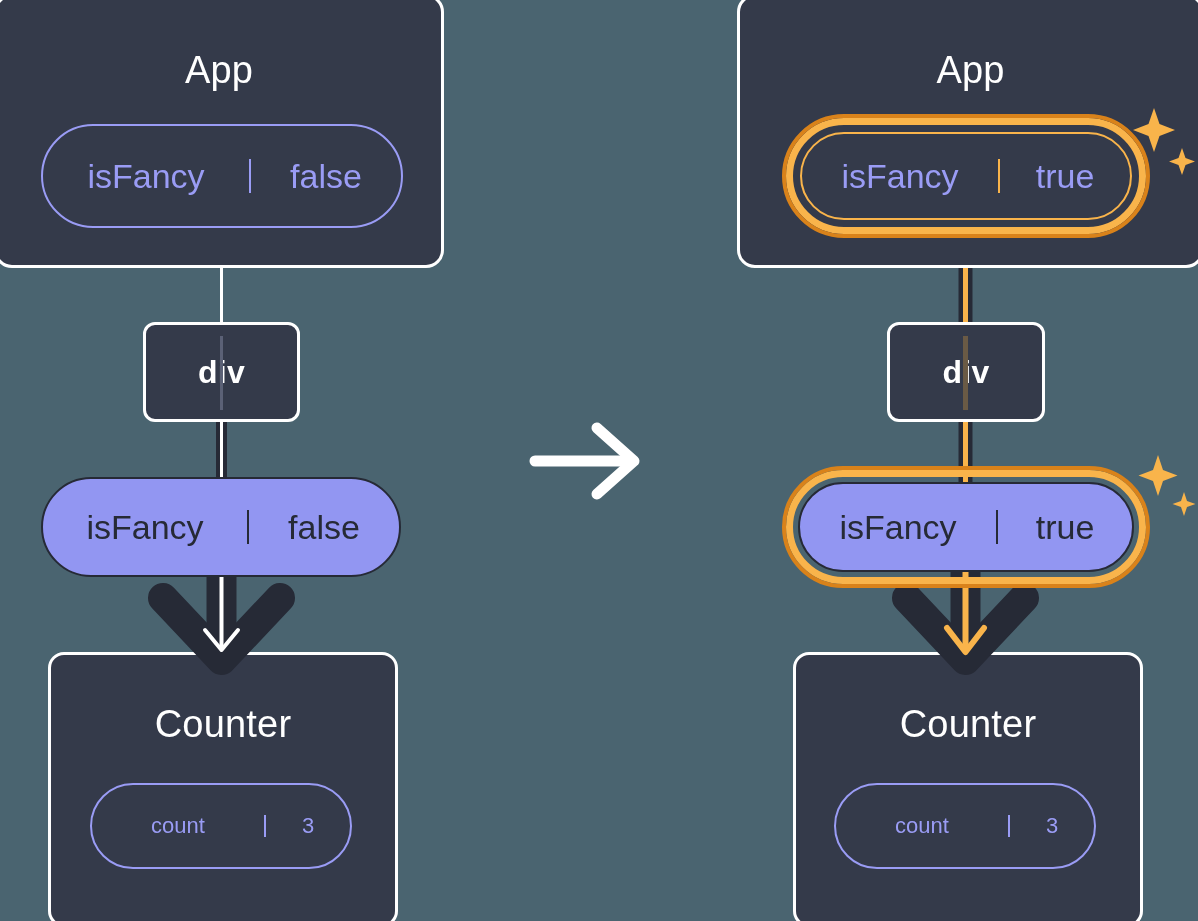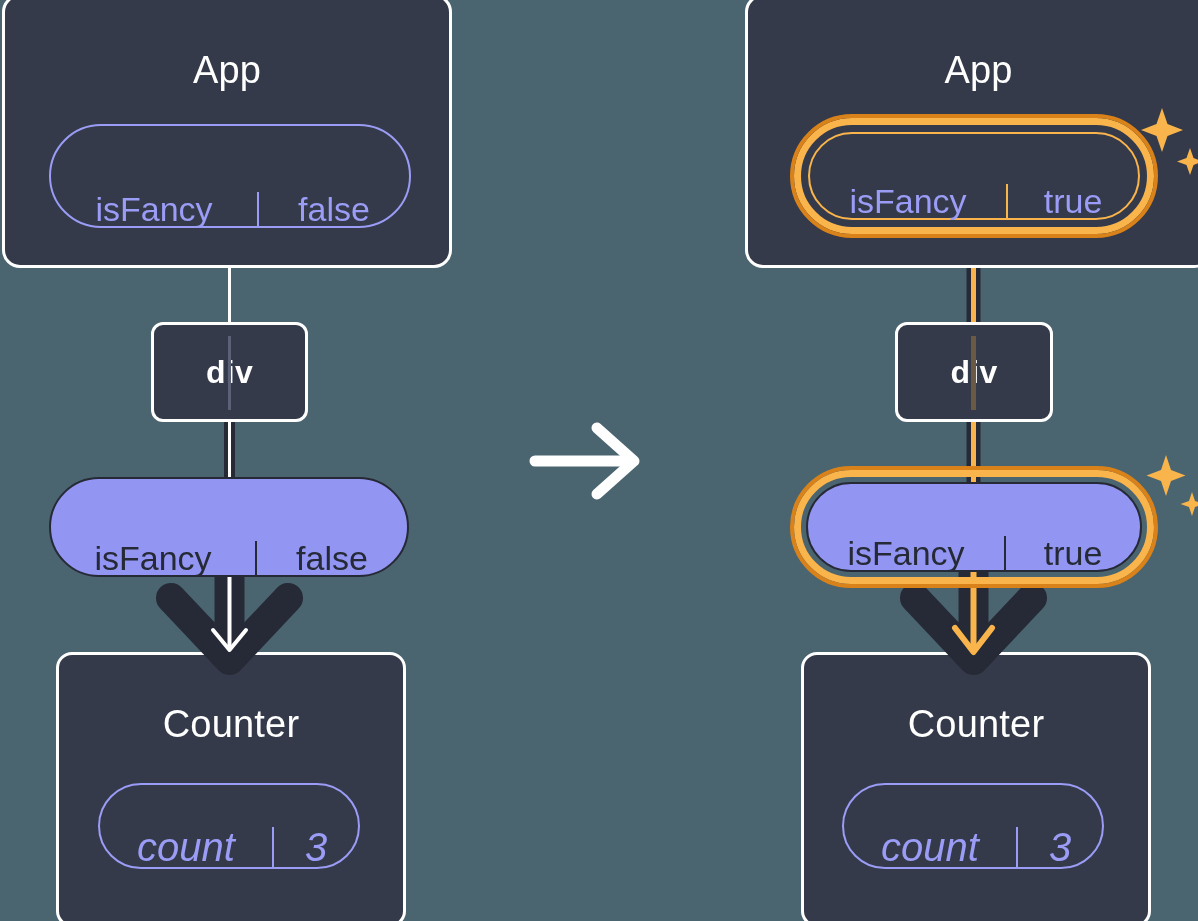--- a/index.html
+++ b/index.html
@@ -13,21 +13,20 @@
     height: 921px;
     overflow: hidden;
     font-family: "Liberation Sans", "DejaVu Sans", sans-serif;
     position: relative;
   }
   #stage {
     position: absolute;
     inset: 0;
     width: 962px;
     height: 921px;
-    padding-left: 8px;
   }
   svg.layer {
     position: absolute;
     top: 0;
     left: 0;
     width: 1198px;
     height: 921px;
     overflow: visible;
   }
   .panel {
@@ -63,21 +62,21 @@
     top: 50%;
     transform: translateY(-50%);
     line-height: 1;
   }
 
   
   .pill {
     position: absolute;
     box-sizing: border-box;
     display: flex;
-    align-items: flex-end;
+    align-items: center;
     border-radius: 999px;
   }
   .pill .cell {
     display: flex;
     align-items: center;
     justify-content: center;
     font-size: 34px;
     line-height: 1;
     white-space: nowrap;
     box-sizing: border-box;
@@ -109,21 +108,21 @@
     border-radius: 999px;
     box-sizing: border-box;
     border: 7px solid #f9b44b;
     outline: 4px solid #d9821a;
     outline-offset: 0px;
     background: transparent;
   }
   .ring.darkinner { background: #343a4a; }
 
   
-  .pill.small .cell { font-size: 40px; font-style: italic; }
+  .pill.small .cell { font-size: 22px; }
 
   
   .sparkles {
     position: absolute;
     pointer-events: none;
   }
 
   
   .z-line   { z-index: 1; }
   .z-box    { z-index: 2; }

